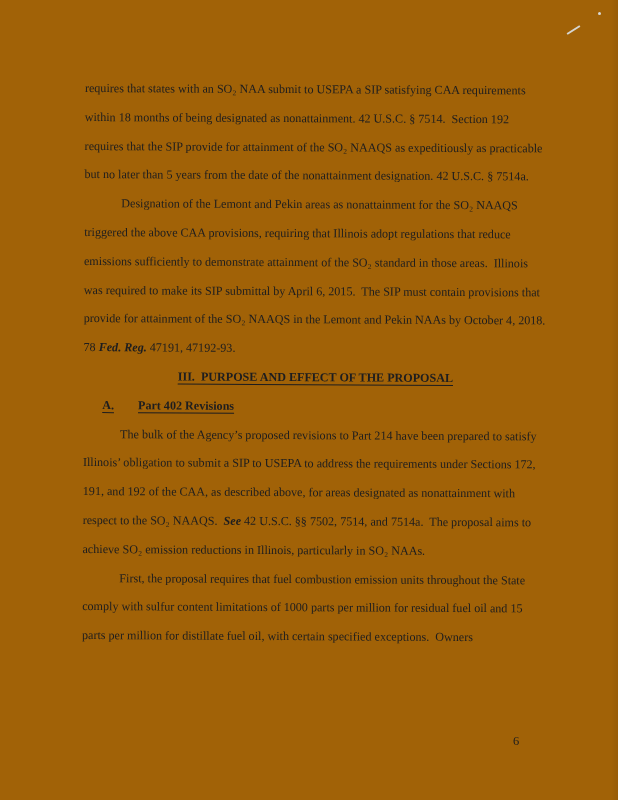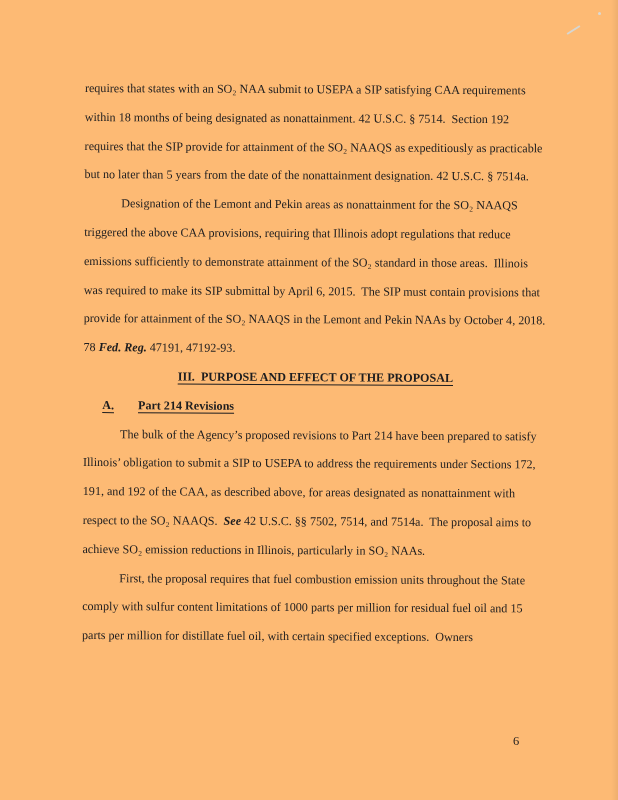--- a/index.html
+++ b/index.html
@@ -5,21 +5,21 @@
   * { margin: 0; padding: 0; box-sizing: border-box; }
   html, body { width: 618px; height: 800px; }
   body {
     background: #e9e9e7;
     font-family: "Liberation Serif", "DejaVu Serif", serif;
   }
   .page {
     position: relative;
     width: 618px;
     height: 800px;
-    background: #fdba74;
+    background: #a16207;
     overflow: hidden;
     color: #1d1d1f;
   }
   .edge-shade {
     position: absolute;
     right: 0; top: 0;
     width: 7px; height: 100%;
     background: linear-gradient(to left, rgba(0,0,0,0.06), rgba(0,0,0,0));
     pointer-events: none;
   }
@@ -73,19 +73,19 @@
 </head>
 <body>
 
 <div class="page">
   <div class="scan-mark-1"></div>
   <div class="scan-mark-2"></div>
   <div class="text-block" id="doc-body">
       <p class="para"><span class="">requires that states with an SO₂ NAA submit to USEPA a SIP satisfying CAA requirements within 18 months of being designated as nonattainment. 42 U.S.C. § 7514.  Section 192 requires that the SIP provide for attainment of the SO₂ NAAQS as expeditiously as practicable but no later than 5 years from the date of the nonattainment designation. 42 U.S.C. § 7514a.</span></p>
       <p class="para indent"><span class="">Designation of the Lemont and Pekin areas as nonattainment for the SO₂ NAAQS triggered the above CAA provisions, requiring that Illinois adopt regulations that reduce emissions sufficiently to demonstrate attainment of the SO₂ standard in those areas.  Illinois was required to make its SIP submittal by April 6, 2015.  The SIP must contain provisions that provide for attainment of the SO₂ NAAQS in the Lemont and Pekin NAAs by October 4, 2018. 78 </span><span class="it">Fed. Reg.</span><span class=""> 47191, 47192-93.</span></p>
       <p class="heading"><span class="bu">III.  PURPOSE AND EFFECT OF THE PROPOSAL</span></p>
-      <p class="subheading"><span class="bu">A.</span><span class="tabgap"></span><span class="bu">Part 214 Revisions</span></p>
+      <p class="subheading"><span class="bu">A.</span><span class="tabgap"></span><span class="bu">Part 402 Revisions</span></p>
       <p class="para indent"><span class="">The bulk of the Agency’s proposed revisions to Part 214 have been prepared to satisfy Illinois’ obligation to submit a SIP to USEPA to address the requirements under Sections 172, 191, and 192 of the CAA, as described above, for areas designated as nonattainment with respect to the SO₂ NAAQS.  </span><span class="it">See</span><span class=""> 42 U.S.C. §§ 7502, 7514, and 7514a.  The proposal aims to achieve SO₂ emission reductions in Illinois, particularly in SO₂ NAAs.</span></p>
       <p class="para indent"><span class="">First, the proposal requires that fuel combustion emission units throughout the State comply with sulfur content limitations of 1000 parts per million for residual fuel oil and 15 parts per million for distillate fuel oil, with certain specified exceptions.  Owners</span></p>
     </div>
   <div class="page-number">6</div>
   <div class="edge-shade"></div>
 </div>
 
 </body></html>

